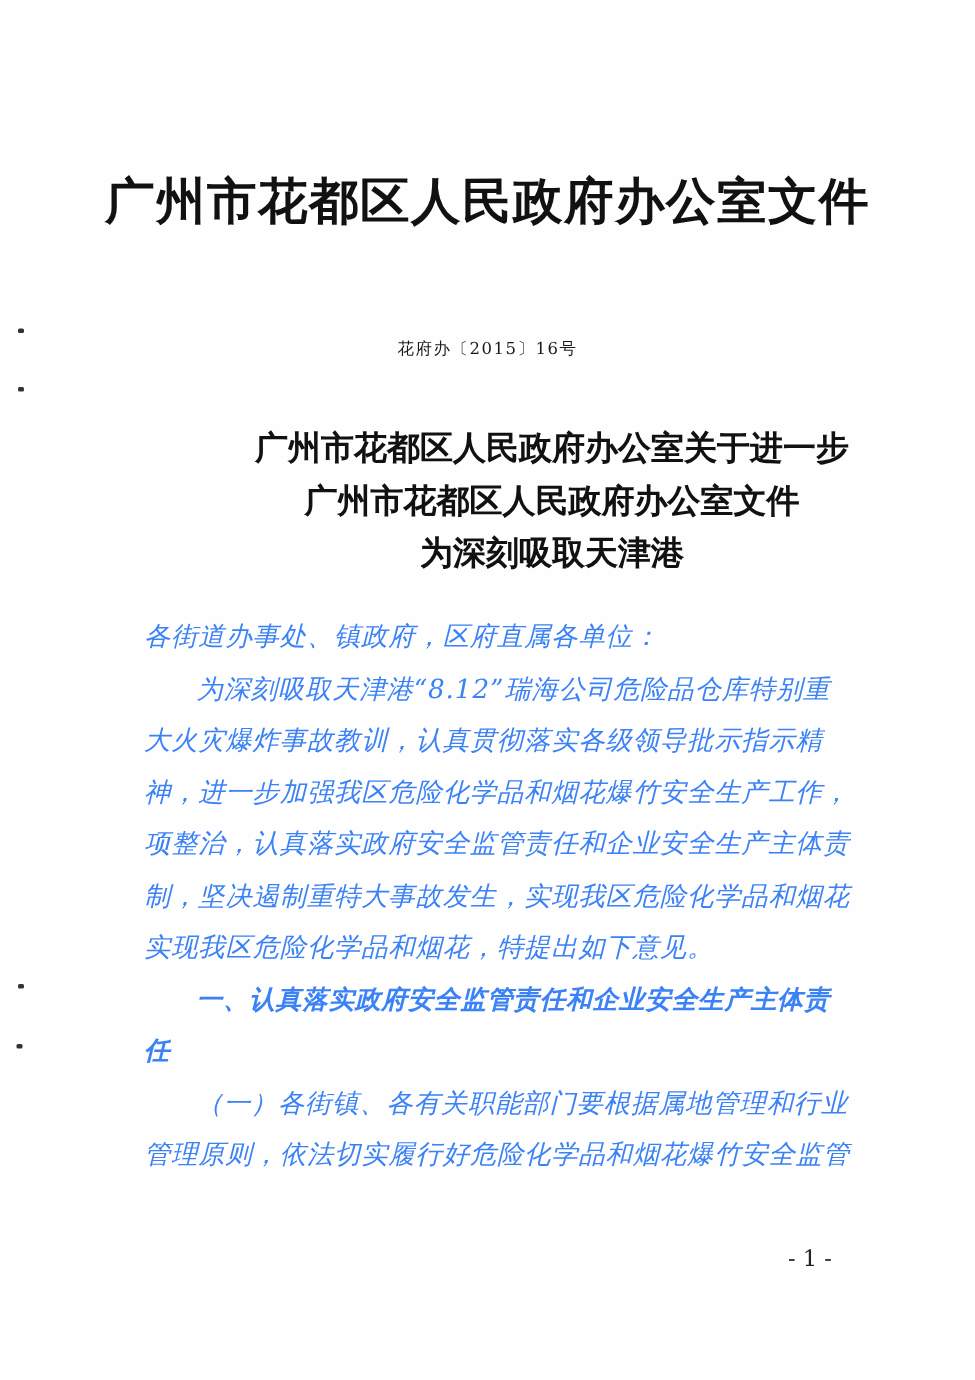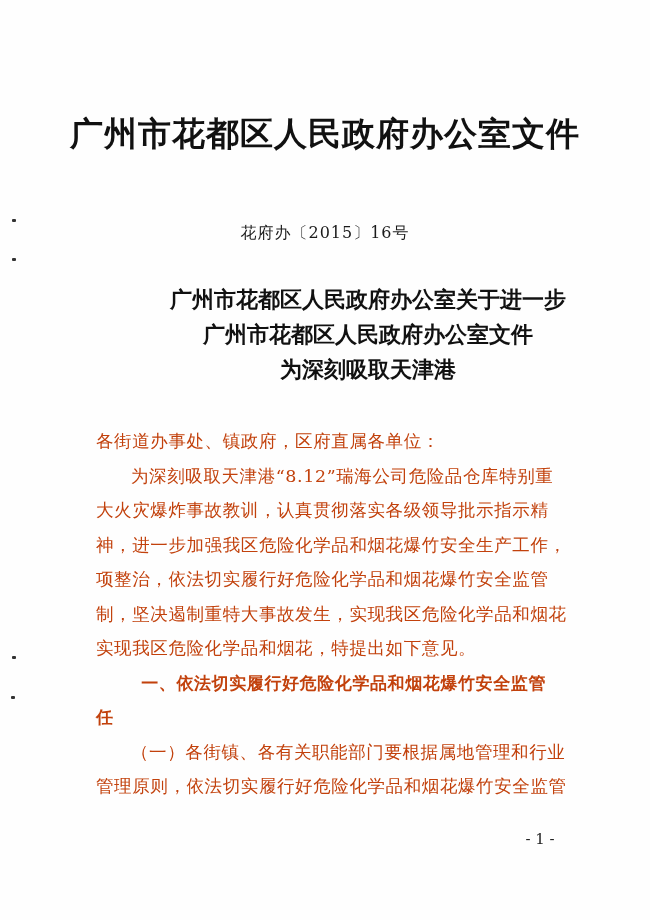--- a/index.html
+++ b/index.html
@@ -34,21 +34,21 @@
       letter-spacing: 1px;
       line-height: 44px;
       color: #111;
     }
     .doc-number {
       position: absolute;
       left: 0;
       width: 650px;
       top: 220px;
       text-align: center;
-      font-size: 16px;
+      font-size: 11px;
       line-height: 26px;
       letter-spacing: 1px;
       color: #1a1a1a;
     }
     .doc-title {
       position: absolute;
       left: 0;
       width: 650px;
       top: 282px;
       text-align: center;
@@ -56,25 +56,26 @@
       font-size: 22px;
       line-height: 35px;
       color: #111;
       padding-left: 43px;
     }
     .doc-title div { white-space: nowrap; }
     .body-text {
       position: absolute;
       left: 96px;
       width: 450px;
-      top: 424px;
+      top: 408px;
       font-size: 17.5px;
       line-height: 34.5px;
-      color: #c2410c;
+      color: #3b82f6;
       letter-spacing: 0.6px;
+      font-style: italic;
     }
     .body-text .line {
       white-space: nowrap;
       height: 34.5px;
     }
     .body-text .indent { padding-left: 35px; text-align: right; }
     .body-text .heading {
       font-weight: bold;
       font-family: "DejaVu Sans", "Liberation Sans", sans-serif;
       font-size: 17px;
@@ -114,23 +115,23 @@
     <div>广州市花都区人民政府办公室关于进一步</div>
     <div>广州市花都区人民政府办公室文件</div>
     <div>为深刻吸取天津港</div>
   </div>
 
   <div class="body-text">
     <div class="line">各街道办事处、镇政府，区府直属各单位：</div>
     <div class="line indent">为深刻吸取天津港“8.12”瑞海公司危险品仓库特别重</div>
     <div class="line">大火灾爆炸事故教训，认真贯彻落实各级领导批示指示精</div>
     <div class="line">神，进一步加强我区危险化学品和烟花爆竹安全生产工作，</div>
-    <div class="line">项整治，依法切实履行好危险化学品和烟花爆竹安全监管</div>
+    <div class="line">项整治，认真落实政府安全监管责任和企业安全生产主体责</div>
     <div class="line">制，坚决遏制重特大事故发生，实现我区危险化学品和烟花</div>
     <div class="line">实现我区危险化学品和烟花，特提出如下意见。</div>
-    <div class="line indent heading">一、依法切实履行好危险化学品和烟花爆竹安全监管</div>
+    <div class="line indent heading">一、认真落实政府安全监管责任和企业安全生产主体责</div>
     <div class="line heading">任</div>
     <div class="line indent">（一）各街镇、各有关职能部门要根据属地管理和行业</div>
     <div class="line">管理原则，依法切实履行好危险化学品和烟花爆竹安全监管</div>
   </div>
 
   <div class="page-num">- 1 -</div>
 </div>
 
 </body></html>

